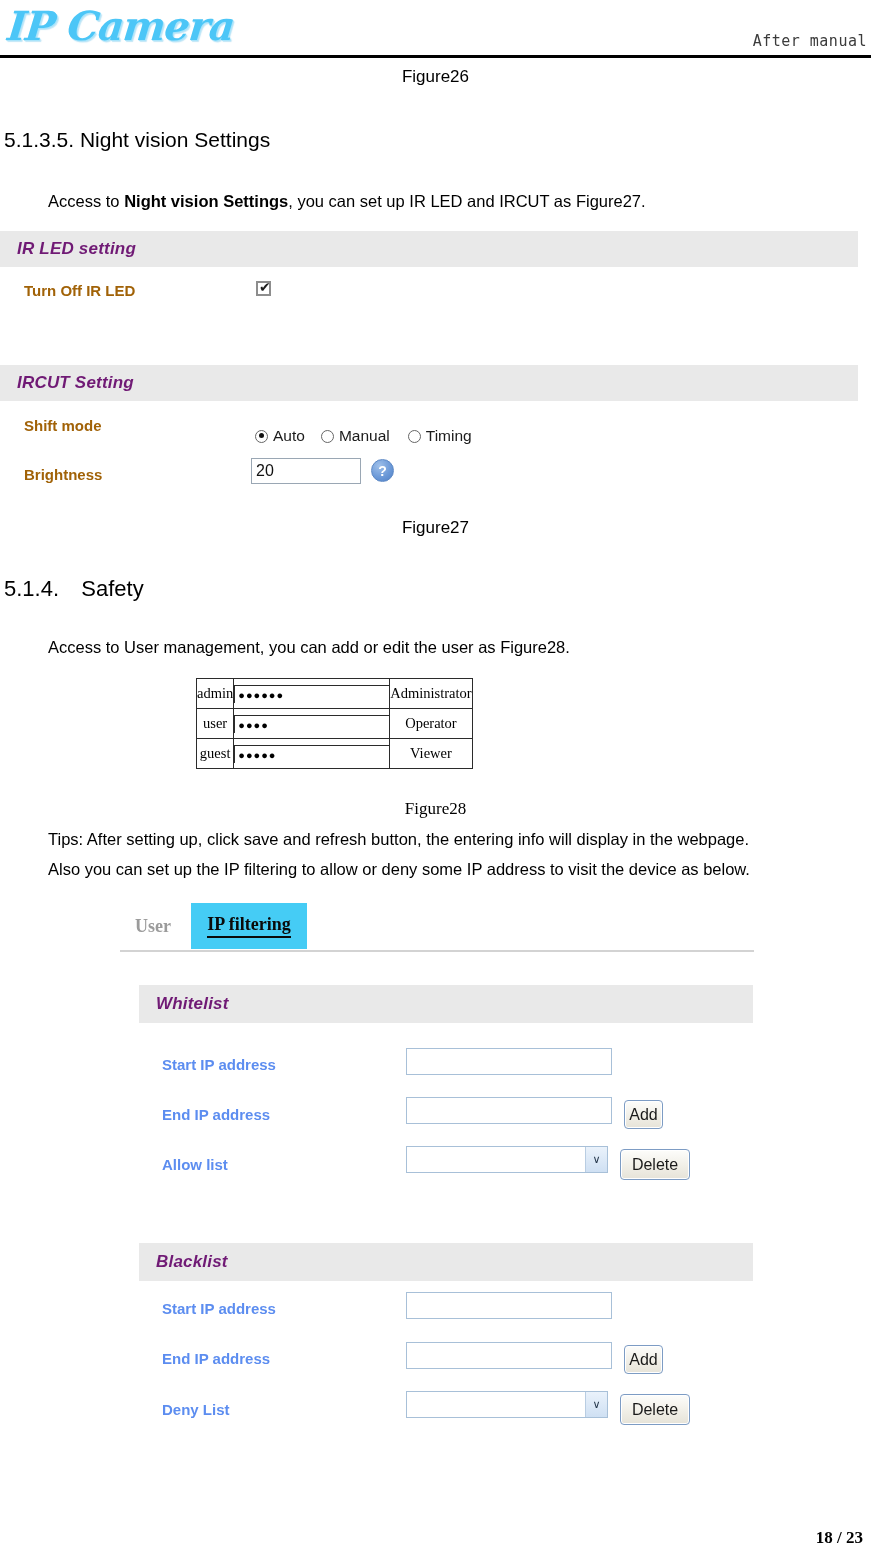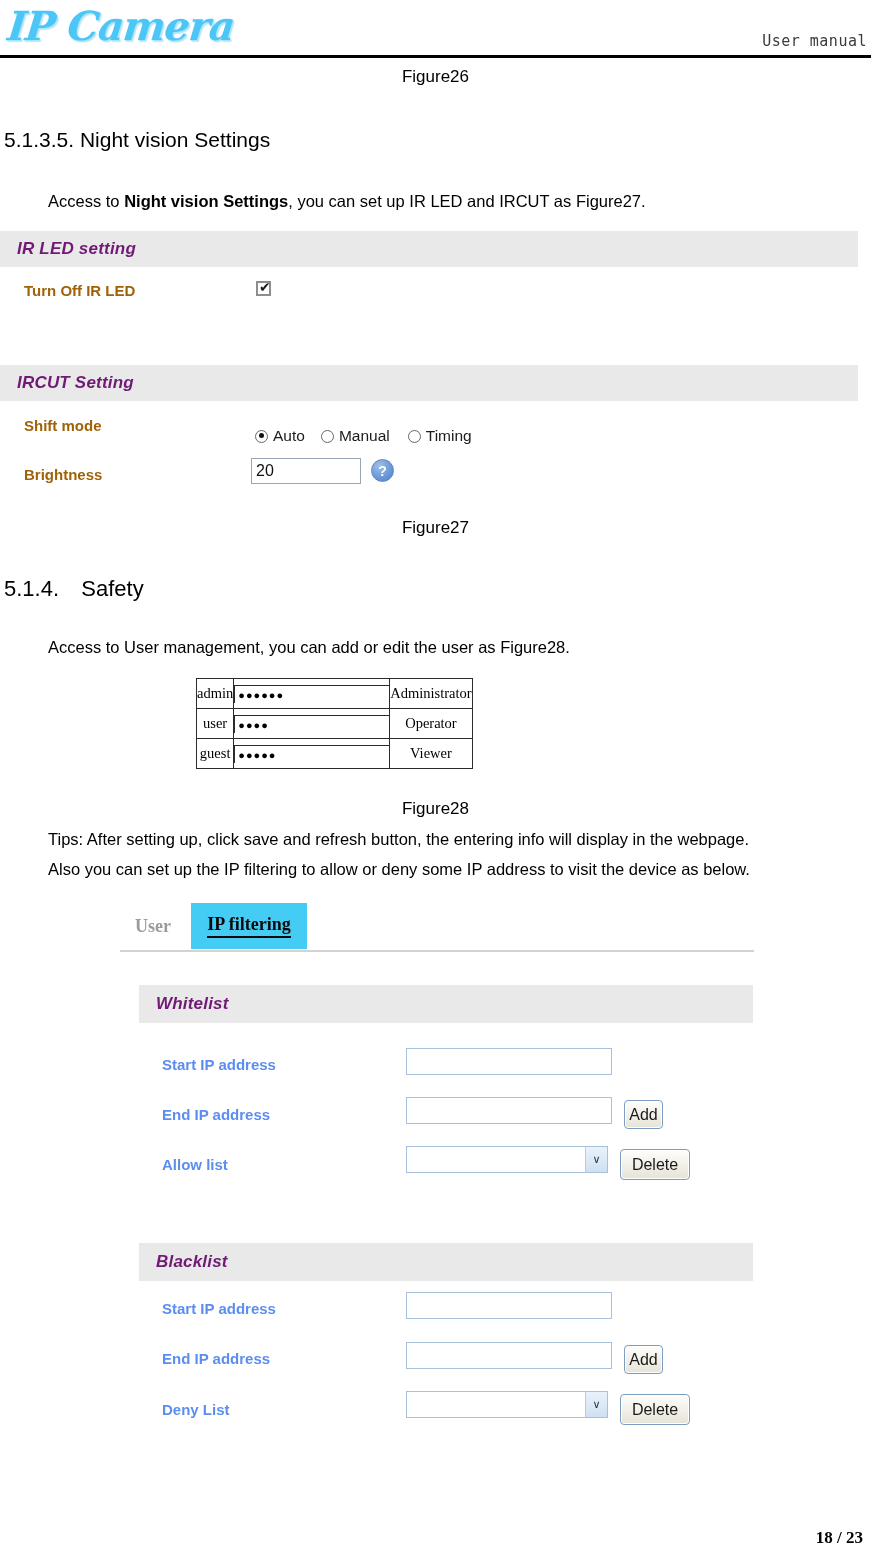--- a/index.html
+++ b/index.html
@@ -301,21 +301,21 @@
     font-weight: bold;
     font-size: 17px;
     color: #000;
   }
 </style>
 </head>
 <body>
 
 <div class="page-header">
   <div class="logo">IP Camera</div>
-  <div class="header-right">User manual</div>
+  <div class="header-right">After manual</div>
   <div class="header-rule"></div>
 </div>
 
 <div class="fig-caption" style="top:67px;">Figure26</div>
 
 <div class="h3-heading" style="left:4px; top:128px;">
   <span class="num">5.1.3.5.</span>
   <span>Night vision Settings</span>
 </div>
 
@@ -383,21 +383,21 @@
     <tr class="data-row">
       <td>guest</td>
       <td>
         <span class="pwd-box">●●●●●</span>
       </td>
       <td>Viewer</td>
     </tr>
   </tbody>
 </table>
 
-<div class="fig-caption" style="top:799px;">Figure28</div>
+<div class="fig-caption" style="top:799px;font-family:Liberation Serif, serif;">Figure28</div>
 <div class="body-text" style="left:48px; top:830px;">Tips: After setting up, click save and refresh button, the entering info will display in the webpage.</div>
 <div class="body-text" style="left:48px; top:860px;">Also you can set up the IP filtering to allow or deny some IP address to visit the device as below.</div>
 
 <div class="tab inactive" style="left:128px; top:903px; width:50px; height:46px;">
   <span>User</span>
 </div>
 <div class="tab active" style="left:191px; top:903px; width:116px; height:46px;">
   <span class="tab-underline">IP filtering</span>
 </div>
 <div class="tabs-rule" style="left:120px; top:950px; width:634px;"></div>

